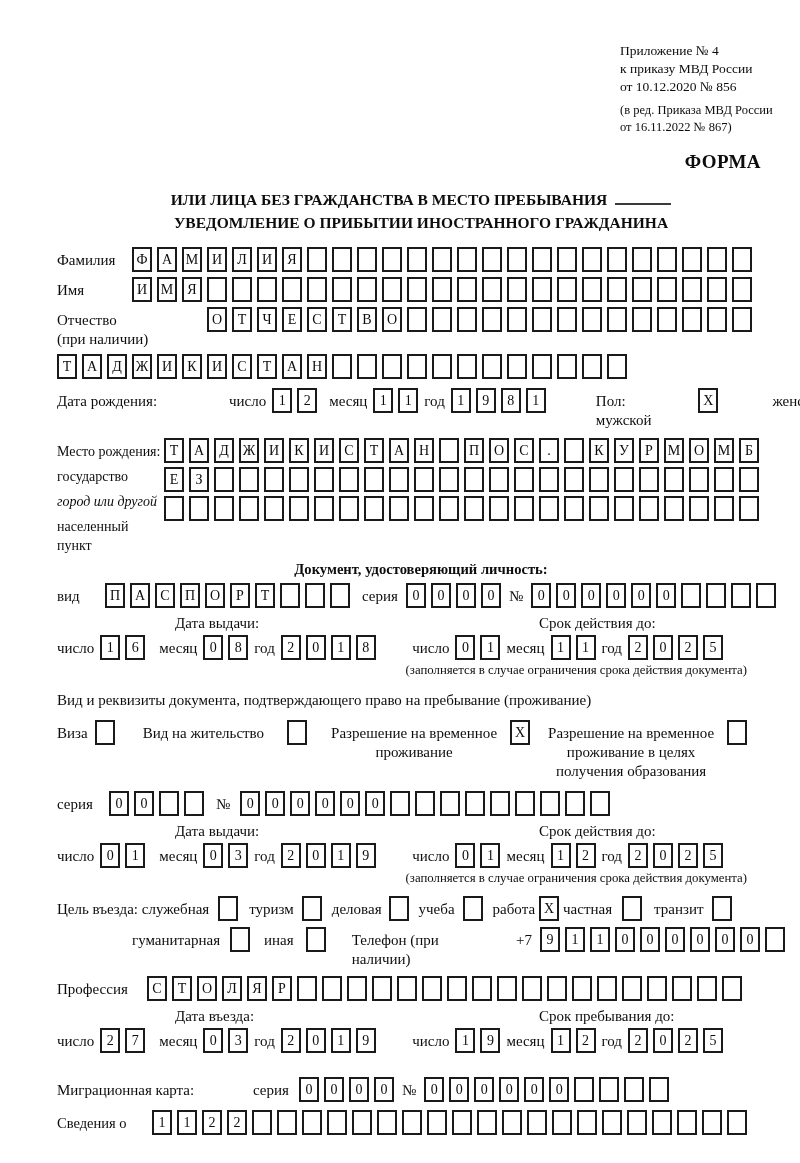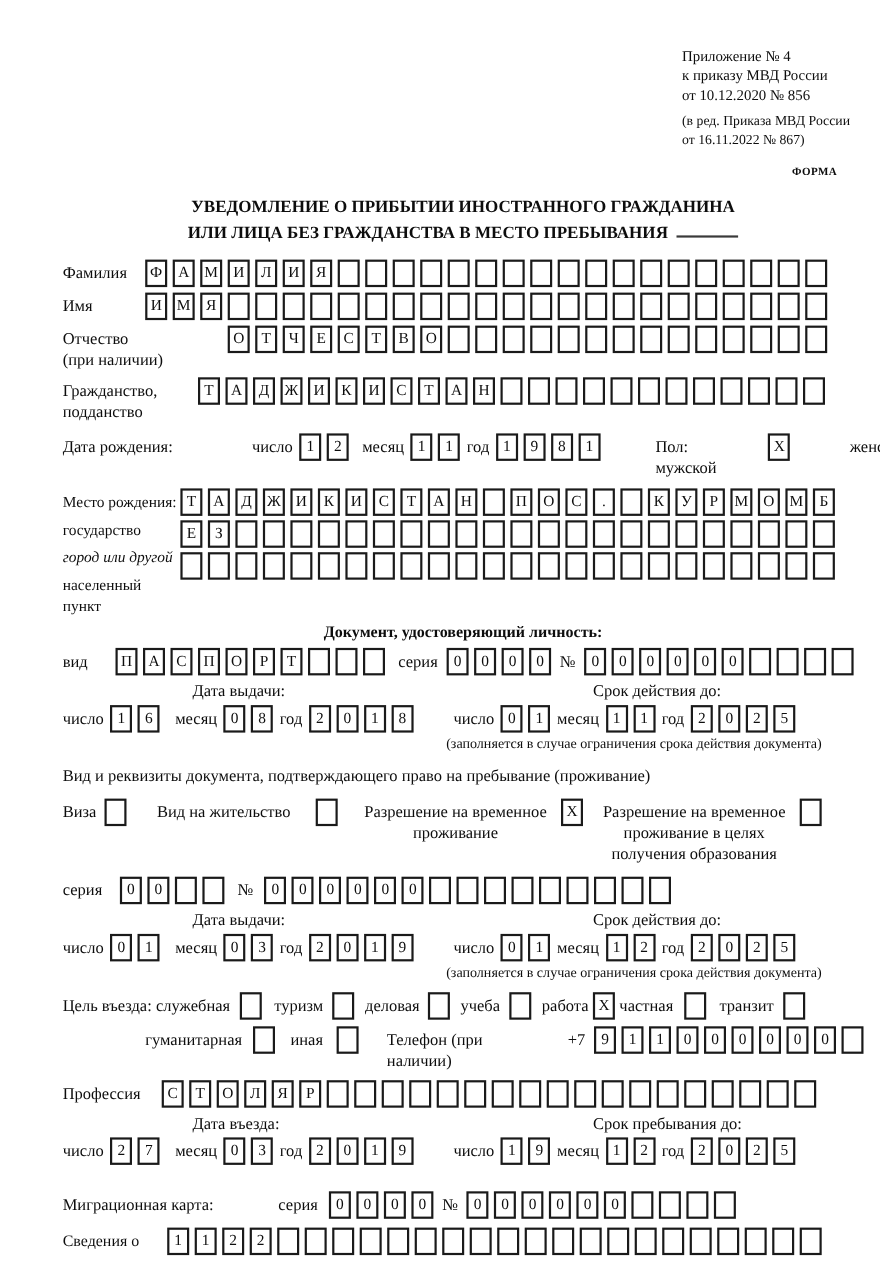--- a/index.html
+++ b/index.html
@@ -6,21 +6,21 @@
   .page{
     width:800px;height:1163px;box-sizing:border-box;
     padding:42px 15px 0 57px;
     background:#fff;color:#0d0d0d;
     font-family:"Liberation Serif","DejaVu Serif",serif;
     font-size:15px;position:relative;overflow:hidden;
   }
   
   .annex{margin-left:563px;font-size:13.5px;line-height:1.34;}
   .amend{margin-left:563px;font-size:12.5px;line-height:1.32;margin-top:6px;}
-  .forma{text-align:right;padding-right:24px;font-weight:bold;font-size:10px;margin-top:16px;letter-spacing:.4px;}
+  .forma{text-align:right;padding-right:24px;font-weight:bold;font-size:19px;margin-top:16px;letter-spacing:.4px;}
   .title{text-align:center;font-weight:bold;font-size:15.5px;line-height:1.45;margin-top:16px;}
   .blank-line{display:inline-block;width:56px;border-bottom:2px solid #3a3a3a;height:2px;margin-left:8px;}
   .sect{font-weight:bold;font-size:14.4px;margin-top:20px;white-space:nowrap;}
   
   .row{display:flex;align-items:flex-start;margin-top:5px;}
   .lbl{flex:none;line-height:19px;padding-top:4px;}
   .lblcol{flex:none;line-height:19px;padding-top:4px;}
   .lblcol div{line-height:19px;}
   .cells{display:flex;gap:5px;flex:none;flex-wrap:nowrap;}
   .cell{
@@ -52,22 +52,22 @@
     <div>к приказу МВД России</div>
     <div>от 10.12.2020 № 856</div>
   </div>
   <div class="amend">
     <div>(в ред. Приказа МВД России</div>
     <div>от 16.11.2022 № 867)</div>
   </div>
   <div class="forma">ФОРМА</div>
 
   <div class="title">
+    <div><span>ИЛИ ЛИЦА БЕЗ ГРАЖДАНСТВА В МЕСТО ПРЕБЫВАНИЯ</span><span class="blank-line"></span></div>
     <div>УВЕДОМЛЕНИЕ О ПРИБЫТИИ ИНОСТРАННОГО ГРАЖДАНИНА</div>
-    <div><span>ИЛИ ЛИЦА БЕЗ ГРАЖДАНСТВА В МЕСТО ПРЕБЫВАНИЯ</span><span class="blank-line"></span></div>
   </div>
 
 
   <div class="row" style="margin-top:13px;">
     <span class="lbl w75">Фамилия</span>
     <span class="cells">
         <span class="cell">Ф</span>
         <span class="cell">А</span>
         <span class="cell">М</span>
         <span class="cell">И</span>
@@ -151,24 +151,20 @@
         <span class="cell"></span>
         <span class="cell"></span>
         <span class="cell"></span>
         <span class="cell"></span>
         <span class="cell"></span>
         <span class="cell"></span>
       </span>
   </div>
 
   <div class="row">
-    <span class="lblcol w123">
-      <div>Гражданство,</div>
-      <div>подданство</div>
-    </span>
     <span class="cells">
         <span class="cell">Т</span>
         <span class="cell">А</span>
         <span class="cell">Д</span>
         <span class="cell">Ж</span>
         <span class="cell">И</span>
         <span class="cell">К</span>
         <span class="cell">И</span>
         <span class="cell">С</span>
         <span class="cell">Т</span>

